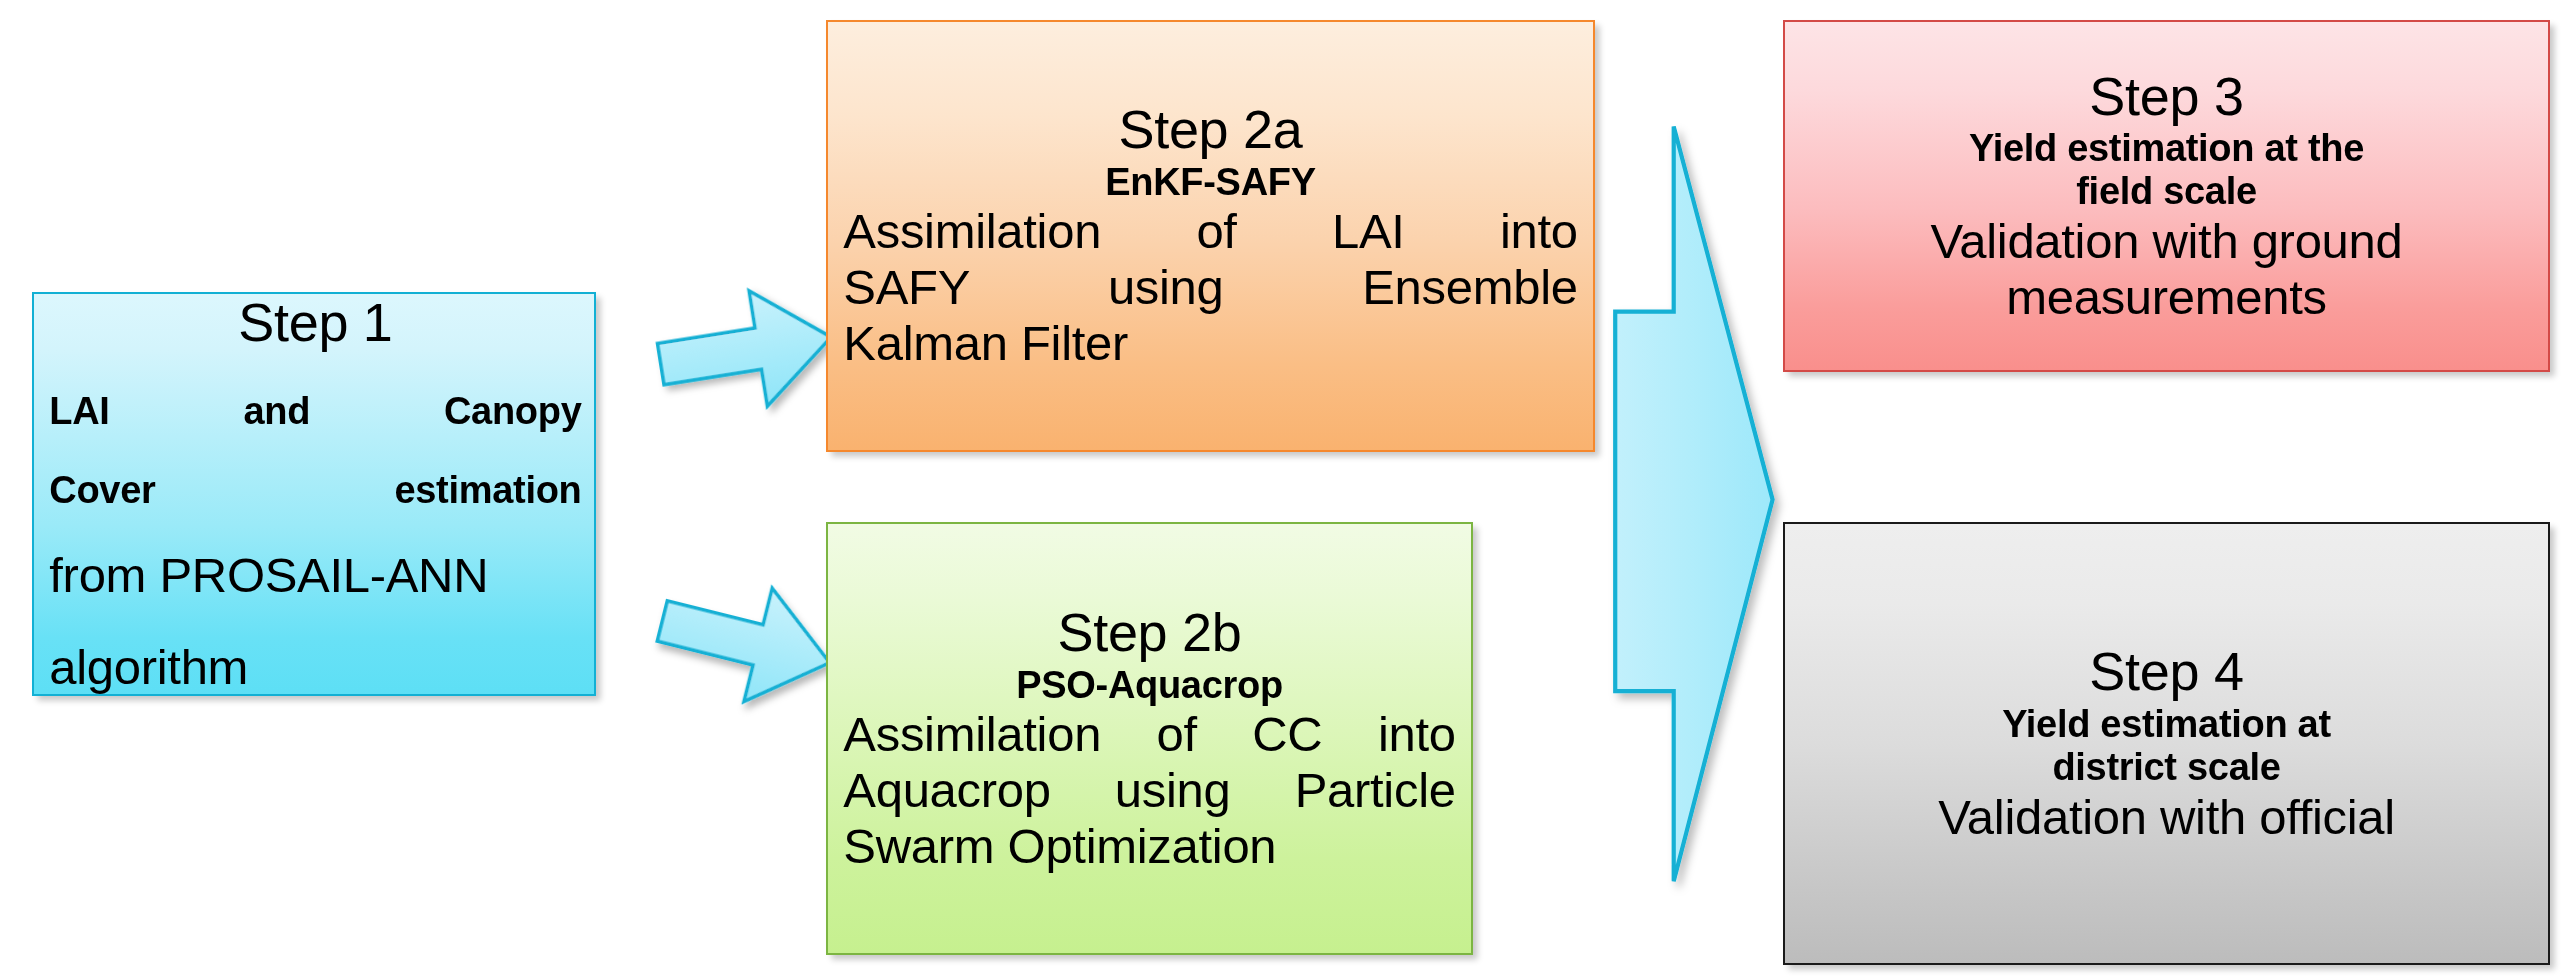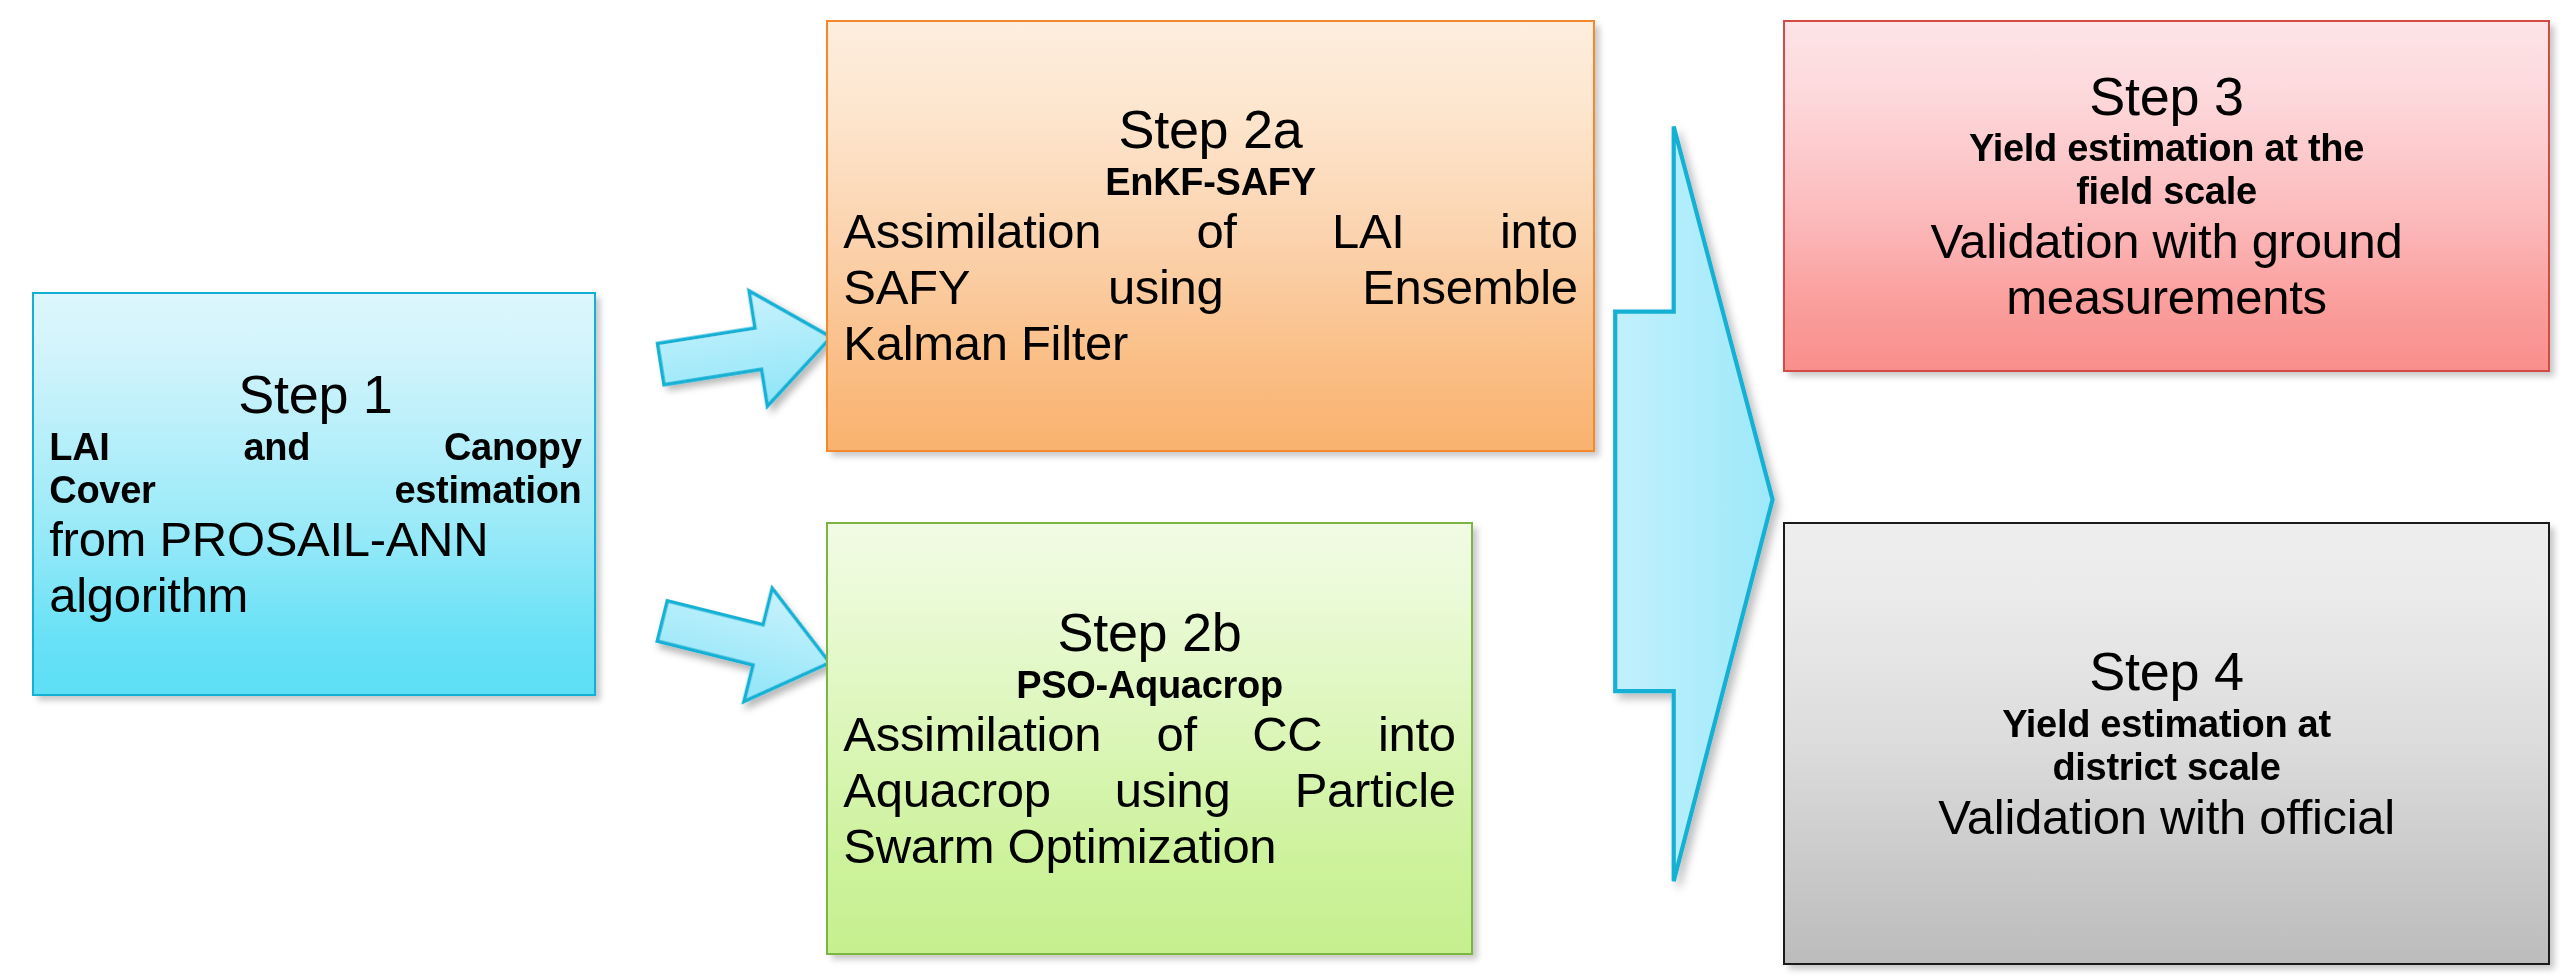--- a/index.html
+++ b/index.html
@@ -60,20 +60,21 @@
   
   #step1 {
     left: 32px;
     top: 292px;
     width: 564px;
     height: 404px;
     border: 2.8px solid #12b0d4;
     background: linear-gradient(to bottom, #dcf7fd 0%, #d3f4fc 14%, #9aeaf8 58%, #68e1f6 86%, #5ddff5 100%);
     padding: 4.2px 12.5px 4.2px 15.3px;
     box-shadow: 4.9px 4.9px 6.3px rgba(0,0,0,0.22);
+    gap: 36px;
   }
 
   
   #step2a {
     left: 826px;
     top: 19.5px;
     width: 769px;
     height: 432px;
     border: 2.8px solid #f5882d;
     background: linear-gradient(to bottom, #fdeede 0%, #fde5cd 22%, #fbd2ac 52%, #fabe85 80%, #f9b26f 100%);

